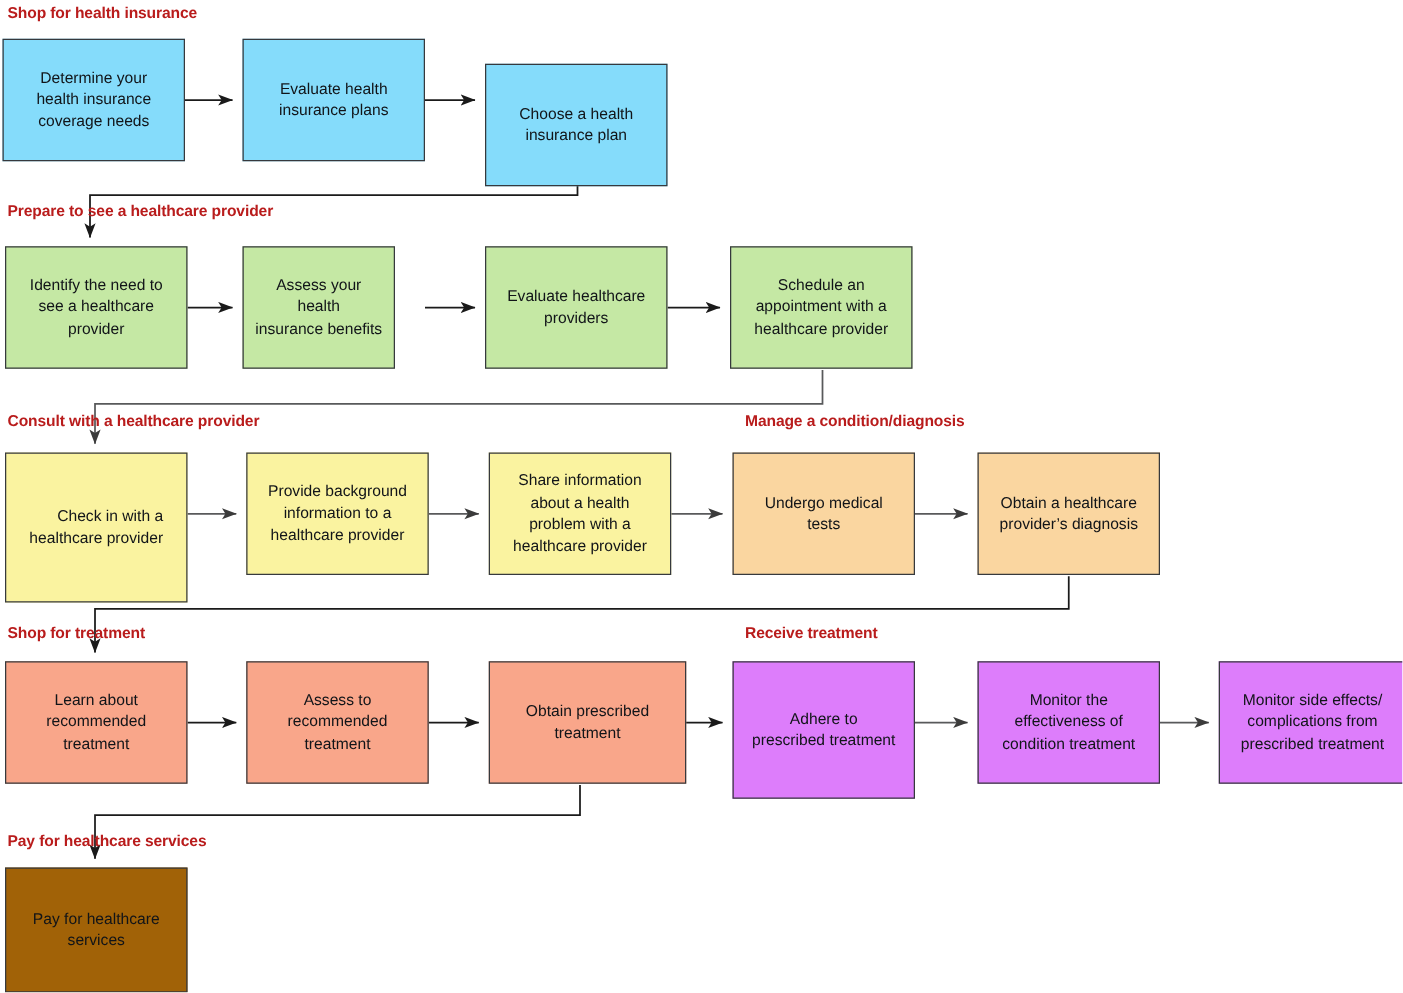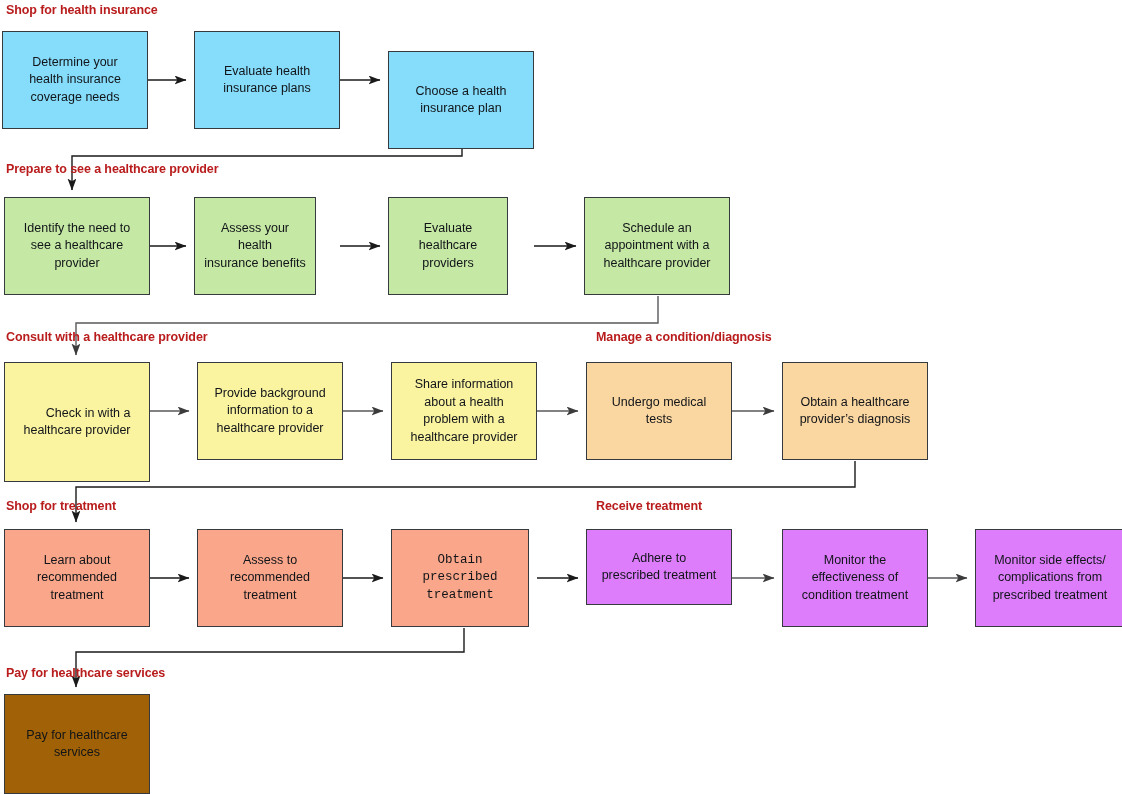--- a/index.html
+++ b/index.html
@@ -114,21 +114,21 @@
       </div>
       <div class="node" style="left: 4px; top: 197px; width: 146px; height: 98px; background: rgb(197, 232, 164); border-color: rgb(54, 57, 61);">
         <div class="node-label">Identify the need to
 see a healthcare
 provider</div>
       </div>
       <div class="node" style="left: 194px; top: 197px; width: 122px; height: 98px; background: rgb(197, 232, 164); border-color: rgb(54, 57, 61);">
         <div class="node-label">Assess your health
 insurance benefits</div>
       </div>
-      <div class="node" style="left: 388px; top: 197px; width: 120px; height: 98px; background: rgb(197, 232, 164); border-color: rgb(54, 57, 61);">
+      <div class="node" style="left: 388px; top: 197px; width: 146px; height: 98px; background: rgb(197, 232, 164); border-color: rgb(54, 57, 61);">
         <div class="node-label">Evaluate healthcare
 providers</div>
       </div>
       <div class="node" style="left: 584px; top: 197px; width: 146px; height: 98px; background: rgb(197, 232, 164); border-color: rgb(54, 57, 61);">
         <div class="node-label">Schedule an
 appointment with a
 healthcare provider</div>
       </div>
       <div class="node" style="left: 4px; top: 362px; width: 146px; height: 120px; background: rgb(250, 243, 160); border-color: rgb(54, 57, 61); text-align: right;">
         <div class="node-label">Check in with a
@@ -156,25 +156,25 @@
       <div class="node" style="left: 4px; top: 529px; width: 146px; height: 98px; background: rgb(249, 166, 138); border-color: rgb(54, 57, 61);">
         <div class="node-label">Learn about
 recommended
 treatment</div>
       </div>
       <div class="node" style="left: 197px; top: 529px; width: 146px; height: 98px; background: rgb(249, 166, 138); border-color: rgb(54, 57, 61);">
         <div class="node-label">Assess to
 recommended
 treatment</div>
       </div>
-      <div class="node" style="left: 391px; top: 529px; width: 138px; height: 98px; background: rgb(249, 166, 138); border-color: rgb(54, 57, 61); font-family: Liberation Mono, monospace;">
+      <div class="node" style="left: 391px; top: 529px; width: 158px; height: 98px; background: rgb(249, 166, 138); border-color: rgb(54, 57, 61);">
         <div class="node-label">Obtain prescribed
 treatment</div>
       </div>
-      <div class="node" style="left: 586px; top: 529px; width: 146px; height: 76px; background: rgb(221, 125, 251); border-color: rgb(54, 57, 61);">
+      <div class="node" style="left: 586px; top: 529px; width: 146px; height: 110px; background: rgb(221, 125, 251); border-color: rgb(54, 57, 61);">
         <div class="node-label">Adhere to
 prescribed treatment</div>
       </div>
       <div class="node" style="left: 782px; top: 529px; width: 146px; height: 98px; background: rgb(221, 125, 251); border-color: rgb(54, 57, 61);">
         <div class="node-label">Monitor the
 effectiveness of
 condition treatment</div>
       </div>
       <div class="node" style="left: 975px; top: 529px; width: 150px; height: 98px; background: rgb(221, 125, 251); border-color: rgb(54, 57, 61);">
         <div class="node-label">Monitor side effects/

